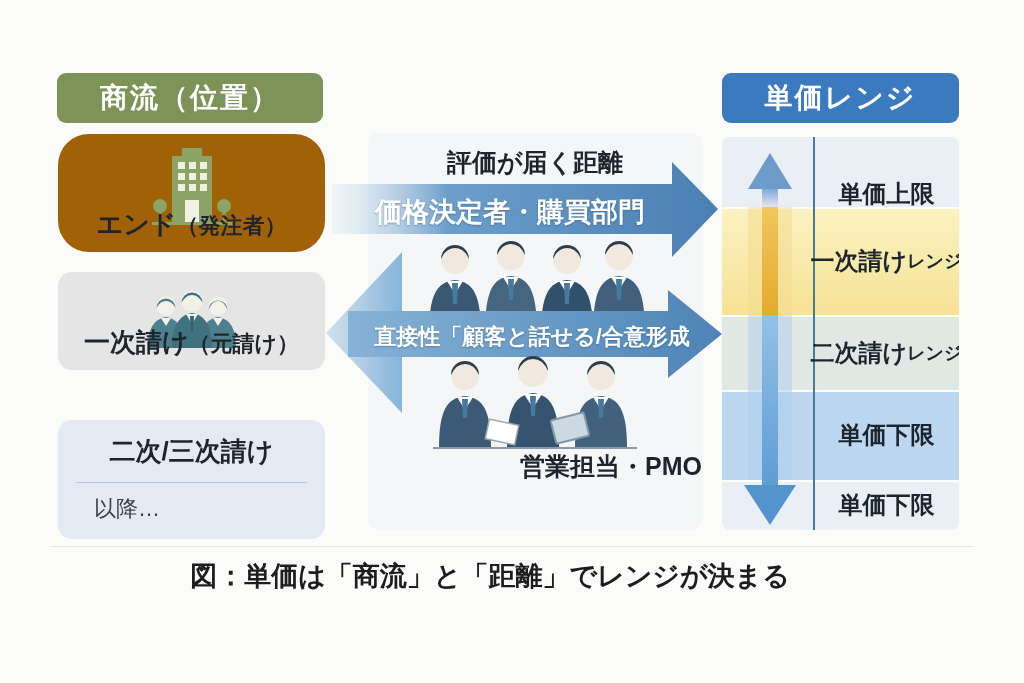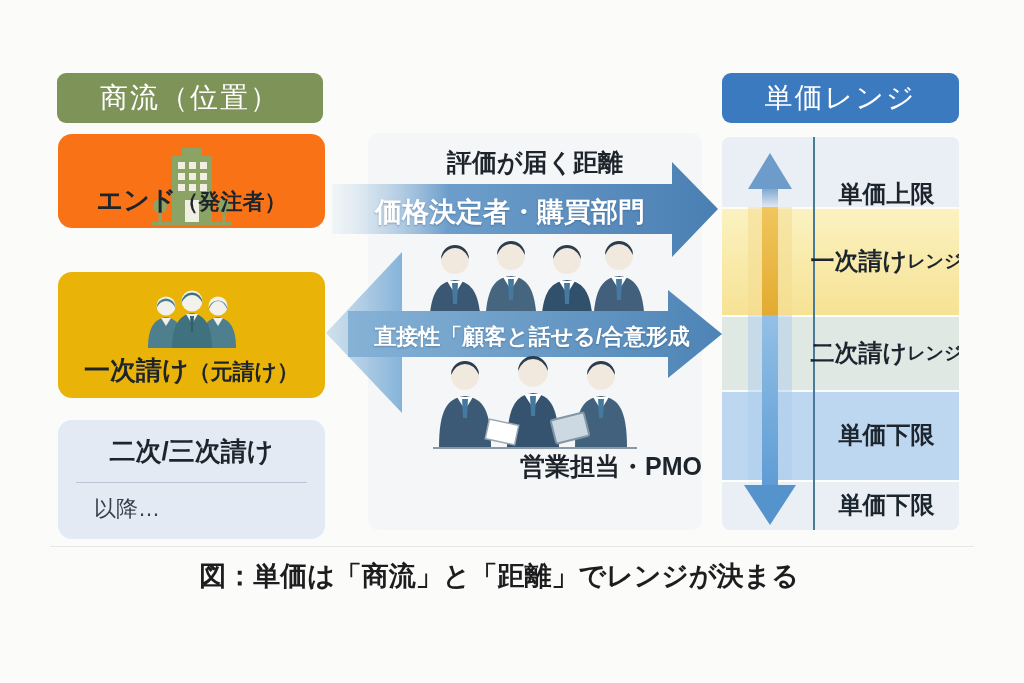--- a/index.html
+++ b/index.html
@@ -1,25 +1,25 @@
 <!DOCTYPE html>
 <html><head>
 <meta charset="utf-8">
 <style>
   html,body{margin:0;padding:0;background:#ffffff;}
   #stage{position:relative;width:1024px;height:683px;background:#fbfbf9;overflow:hidden;
          font-family:"Liberation Sans","DejaVu Sans",sans-serif;color:#1e242b;}
-  .hdr{position:absolute;top:73px;height:50px;border-radius:9px;color:#fff;font-weight:normal;
+  .hdr{position:absolute;top:73px;height:50px;border-radius:9px;color:#fff;font-weight:bold;
        font-size:28px;display:flex;align-items:center;justify-content:center;letter-spacing:2px;}
   #hdr-shoryu{left:57px;width:266px;background:#7d9357;}
   #hdr-distance{left:368px;width:316px;background:#4d7b86;}
   #hdr-range{left:722px;width:237px;background:#3c7ac0;}
   .card{position:absolute;left:58px;width:267px;border-radius:14px;}
-  #card-end{top:134px;height:94px;background:#f97316;}
-  #card-primary{top:272px;height:126px;background:#eab308;}
+  #card-end{top:134px;height:118px;background:#a16207;border-radius:31px;}
+  #card-primary{top:272px;height:98px;background:#e5e5e5;}
   #card-secondary{top:404px;height:119px;background:#e3eaf3;margin-top:16px;}
   .card-icon{position:absolute;top:12px;left:50%;transform:translateX(-50%);}
   .card-label{position:absolute;bottom:10px;width:100%;text-align:center;font-weight:bold;
               font-size:26px;white-space:nowrap;}
   .card-label .sub{font-size:22px;}
   #card-secondary .card-title{position:absolute;top:14px;width:100%;text-align:center;
               font-weight:bold;font-size:26px;}
   #card-secondary .divider{position:absolute;left:18px;right:18px;top:62px;height:1px;background:#b9c5d5;}
   #card-secondary .note{position:absolute;left:36px;top:74px;font-size:22px;color:#3a4048;}
   #mid-panel{position:absolute;left:368px;top:133px;width:334px;height:397px;background:#f4f6f7;border-radius:10px;}
@@ -42,21 +42,21 @@
           font-weight:bold;font-size:24px;color:#1c252e;white-space:nowrap;}
   #rlabel-0{top:16px;height:82px;}
   #rlabel-1{top:70px;height:108px;}
   #rlabel-2{top:178px;height:75px;text-align:right;}
   #rlabel-3{top:253px;height:90px;}
   #rlabel-4{top:343px;height:50px;}
   .rlabel .suffix{font-size:18px;}
   #range-divider{position:absolute;left:91px;top:0;width:2px;height:393px;background:#4a7a99;}
   #bottom-line{position:absolute;left:50px;top:546px;width:924px;height:1px;background:#e7e7e5;}
   #caption{position:absolute;left:0;top:558px;width:980px;text-align:center;font-weight:bold;
-           font-size:27px;color:#1d1d1f;padding-left:9px;}
+           font-size:27px;color:#1d1d1f;}
 </style>
 </head>
 <body>
 
 <div id="stage">
 
   <div class="hdr" id="hdr-shoryu">商流（位置）</div>
   <div class="hdr" id="hdr-range">単価レンジ</div>
 
   <div class="card" id="card-end">

